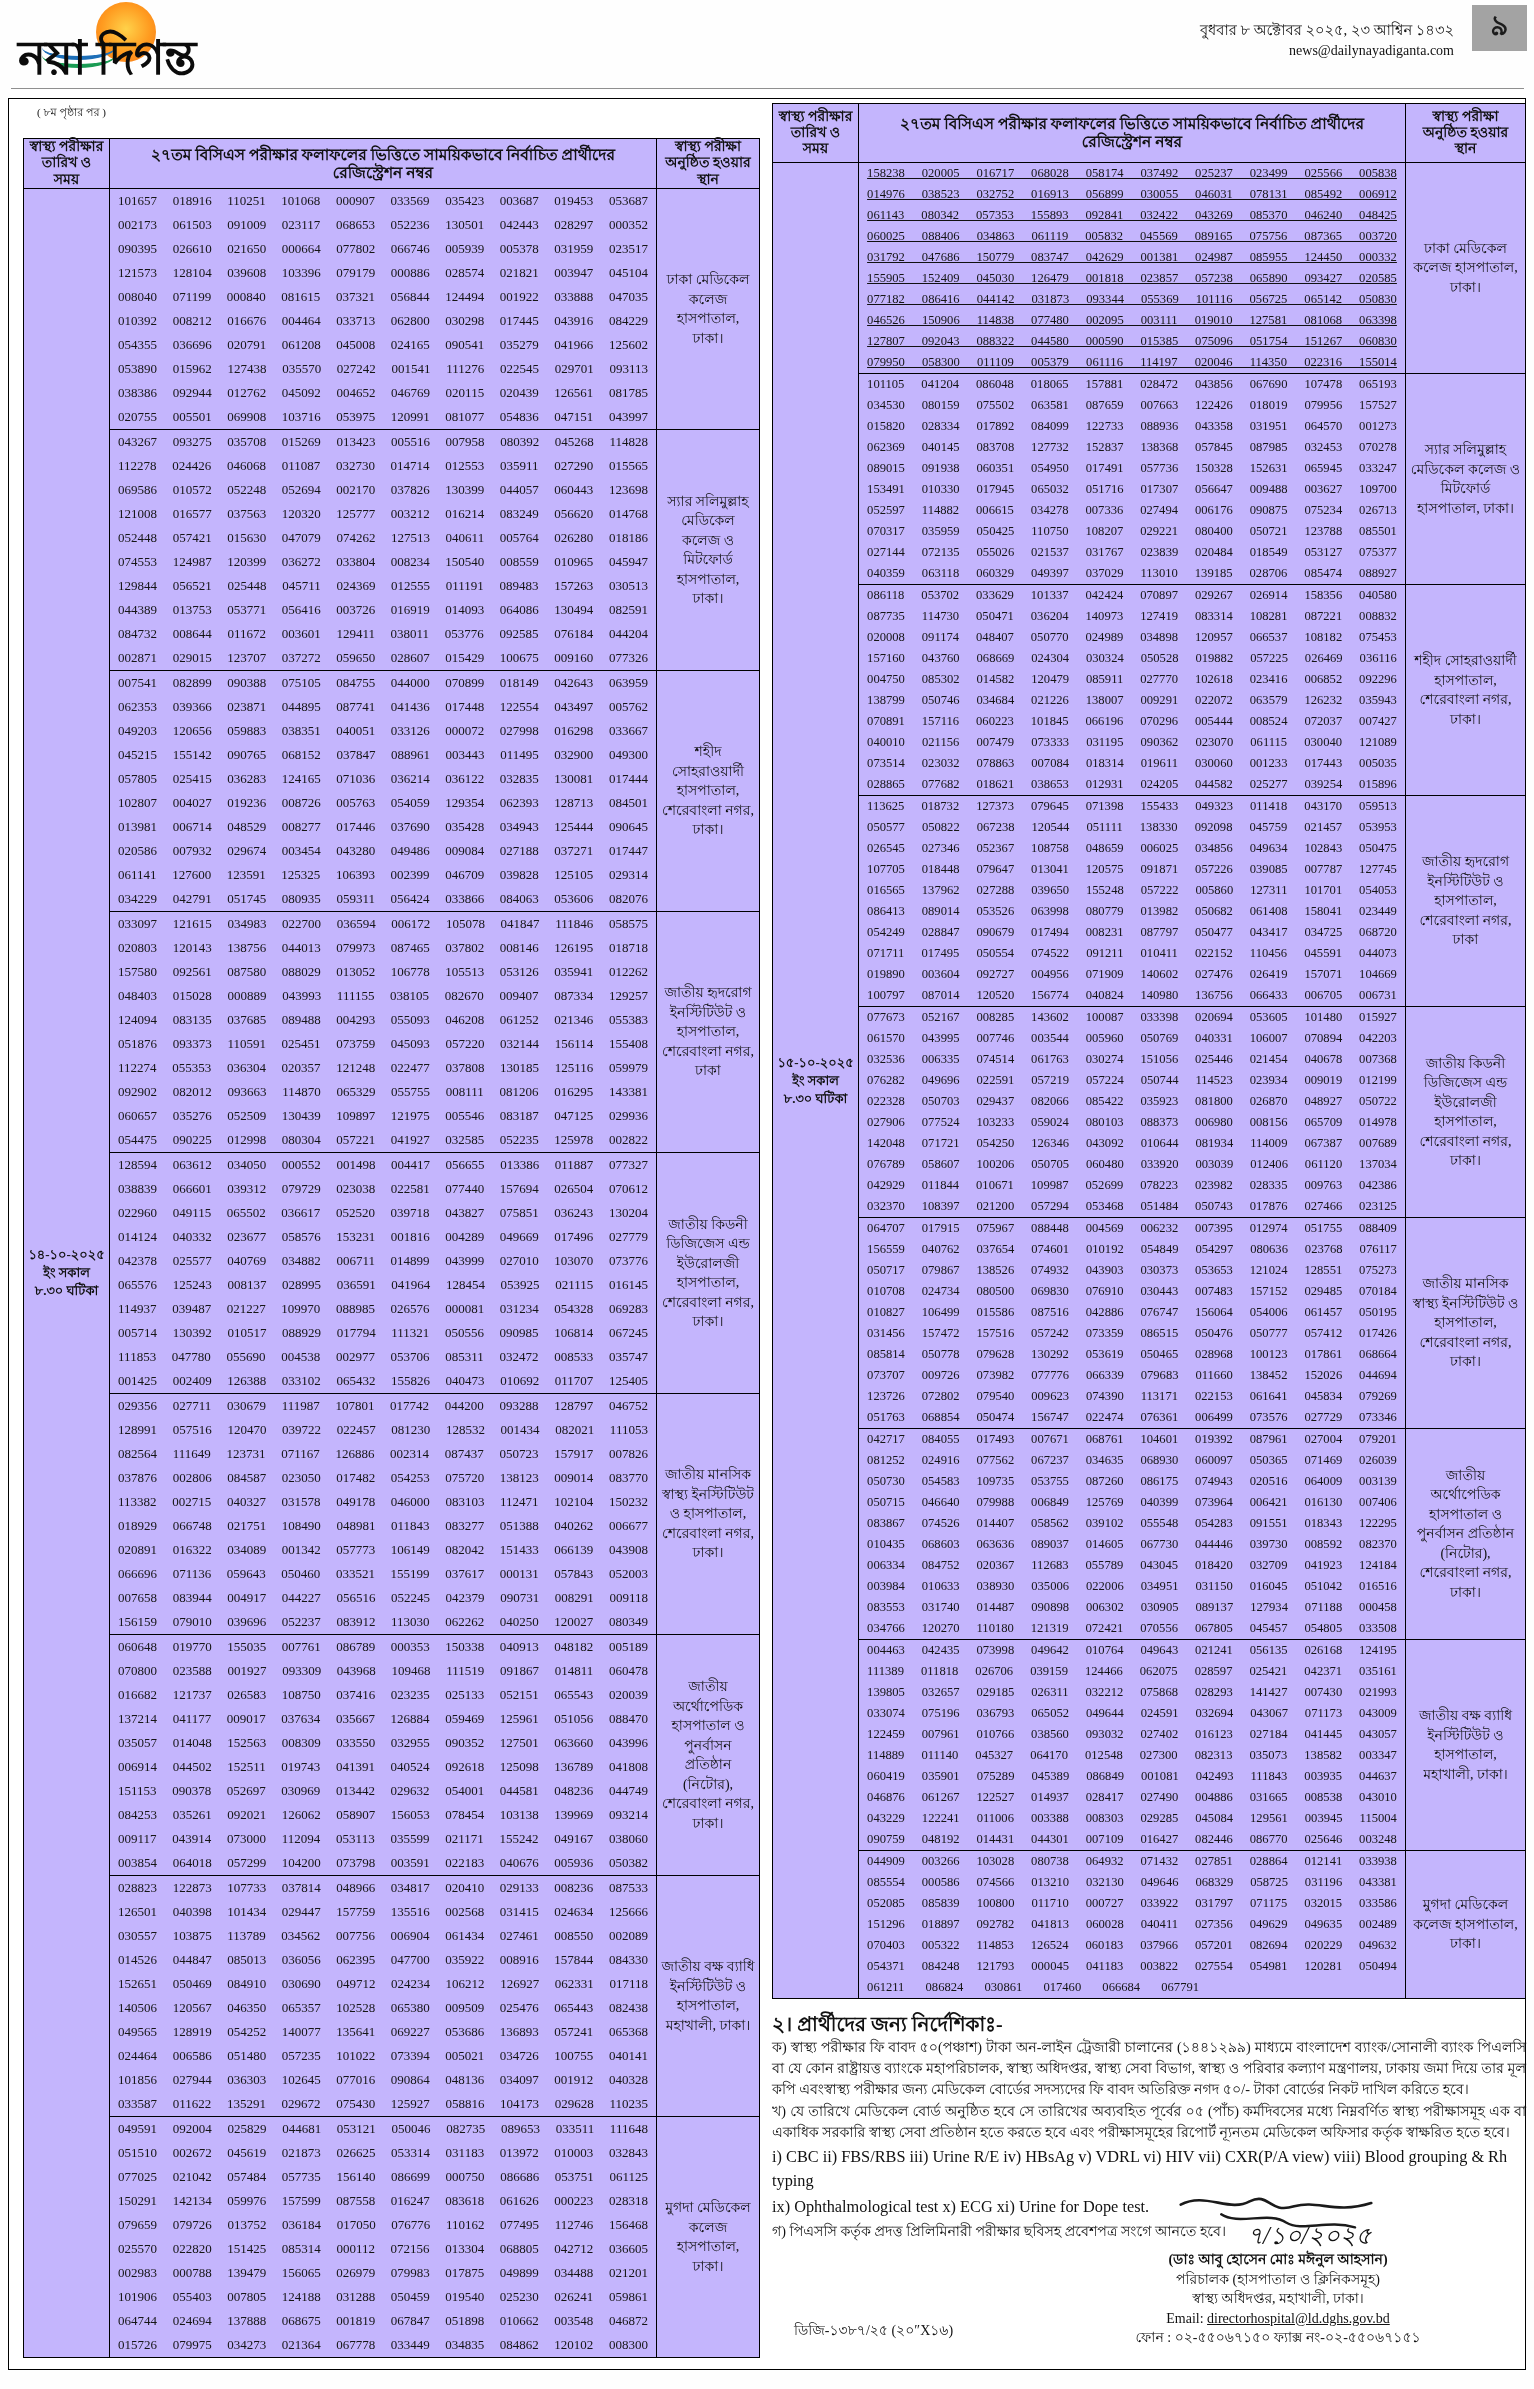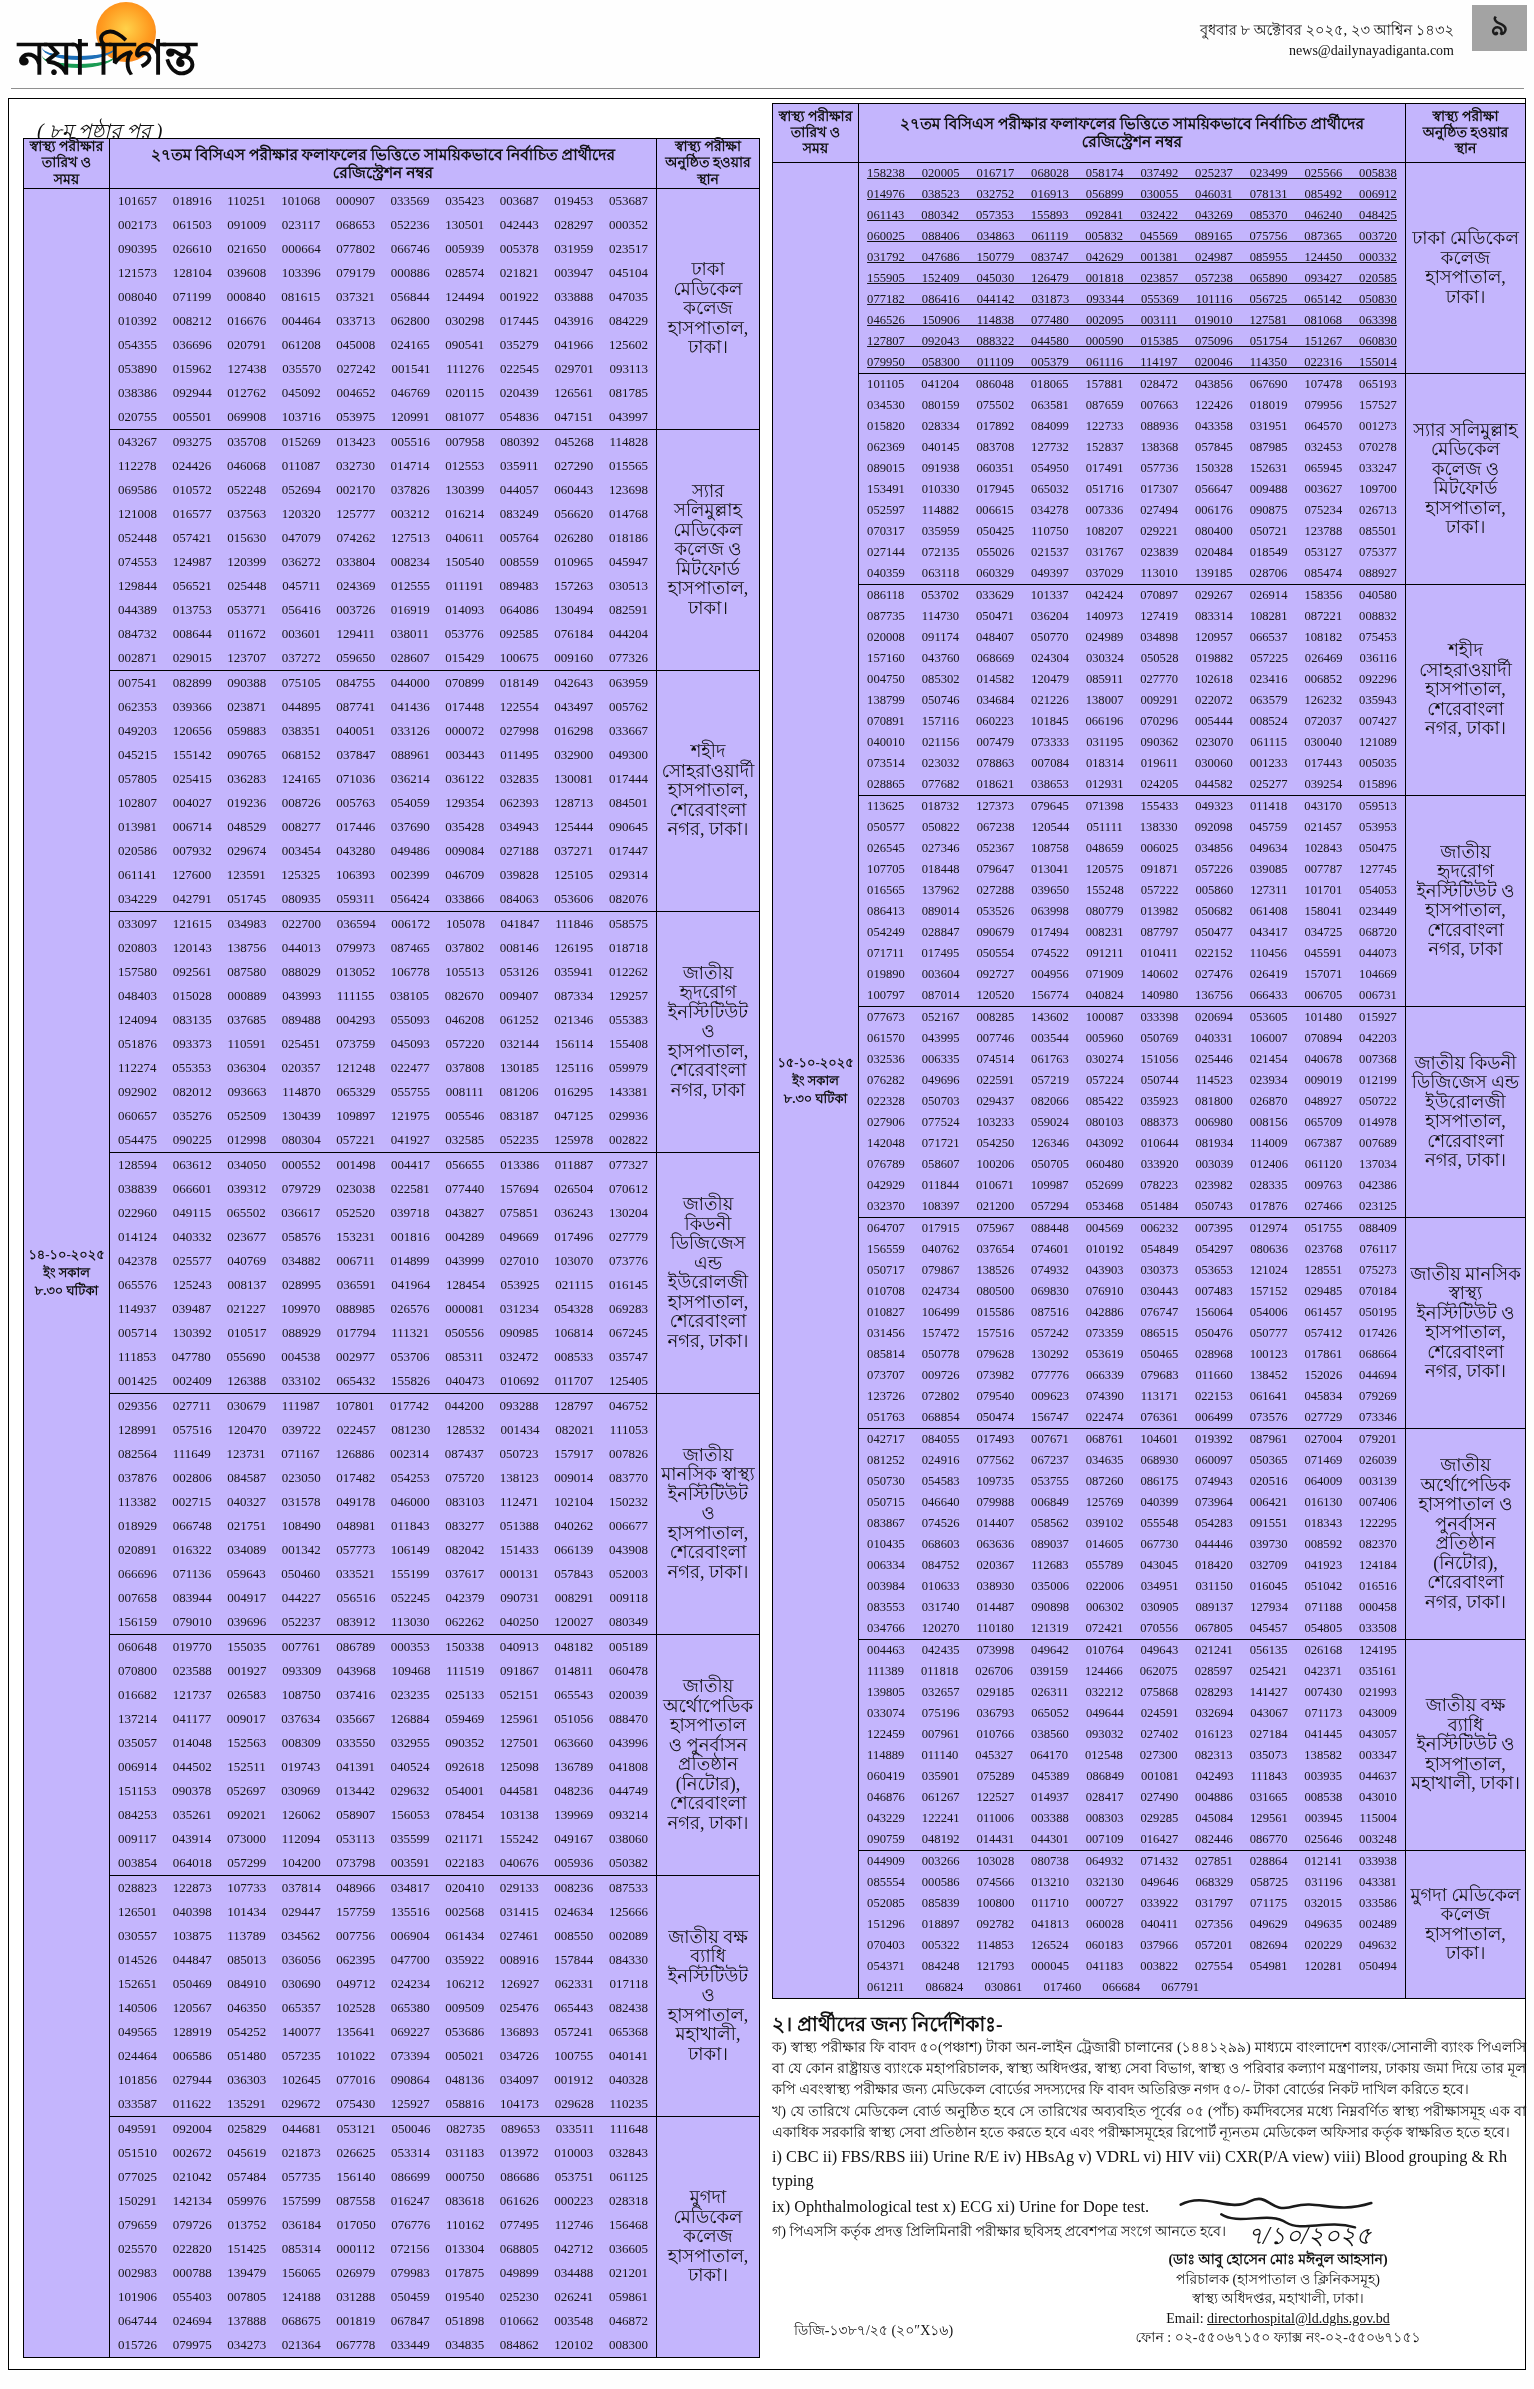--- a/index.html
+++ b/index.html
@@ -16,40 +16,40 @@
   .logo-text{position:absolute;left:0px;top:28px;width:269px;font-family:"Liberation Serif",serif;
              font-weight:bold;font-size:47px;line-height:57px;color:#0b0b0b;letter-spacing:-0.8px;}
   .mast-right{position:absolute;right:81px;top:19.5px;text-align:right;font-family:"Liberation Serif",serif;}
   .mast-date{font-size:14.7px;line-height:21px;}
   .mast-email{font-size:14px;line-height:19.5px;}
   .page-badge{position:absolute;right:8.1px;top:4.9px;width:55px;height:46px;background:#a3a3a3;
               display:flex;align-items:center;justify-content:center;font-size:28px;font-weight:bold;color:#1c1c1c;}
   .mast-rule{position:absolute;left:11.4px;top:88px;width:1513px;height:0;border-top:1.6px solid #8f8f8f;}
   
   .notice-box{position:absolute;left:8.1px;top:98px;width:1516px;height:2270px;border:1.6px solid #000;background:#fff;}
-  .continued-note{position:absolute;left:37px;top:116px;font-size:20px;font-style:italic;}
+  .continued-note{position:absolute;left:37px;top:104px;font-size:11px;}
   
   .half{position:absolute;border:1.6px solid #000;background:#c4b5fd;box-sizing:border-box;}
   .half-header{display:flex;border-bottom:1.6px solid #000;align-items:stretch;}
   .hcell{box-sizing:border-box;border-right:1.6px solid #000;display:flex;align-items:center;justify-content:center;
          text-align:center;font-weight:bold;padding:1.6px 4.9px;font-size:14px;line-height:16.3px;}
   .hcell.title{font-size:15.5px;line-height:18px;}
   .hcell:last-child{border-right:none;}
   .half-body{display:flex;align-items:stretch;}
   .date-cell{box-sizing:border-box;border-right:1.6px solid #000;display:flex;align-items:center;justify-content:center;
              text-align:center;padding:3.3px;font-size:13px;line-height:18px;font-weight:bold;}
   .blocks{flex:1;display:flex;flex-direction:column;}
   .block{display:flex;align-items:stretch;}
   .block + .block{border-top:1.6px solid #000;}
   .num-col{box-sizing:border-box;border-right:1.6px solid #000;padding:0 8.1px;}
   .num-row{height:var(--pitch);line-height:var(--pitch);font-size:var(--numsize);
            text-align:justify;text-align-last:justify;white-space:normal;color:#151515;}
   .num-row.short{text-align-last:left;word-spacing:18px;}
   .place-col{flex:1;display:flex;align-items:center;justify-content:center;text-align:center;
-             padding:1.6px 4.1px;font-size:18px;line-height:19.5px;box-sizing:border-box;}
+             padding:1.6px 4.1px;font-size:14px;line-height:19.5px;box-sizing:border-box;}
   
   .instructions{position:absolute;left:772px;top:2014px;width:754px;font-size:14.2px;line-height:21px;text-align:justify;}
   .inst-heading{font-weight:bold;font-size:20px;margin:0 0 1.6px 0;}
   .instructions p{margin:0 0 1.6px 0;}
   .tests{font-family:"Liberation Serif",serif;font-size:16.3px;line-height:24.4px;text-align:left;}
   
   .signature{position:absolute;left:1050px;top:2190px;width:456px;text-align:center;font-size:14px;line-height:19.5px;}
   .sig-scribble{display:block;margin:0 auto;}
   .sig-name{font-weight:bold;}
   .sig-email .u{text-decoration:underline;}

